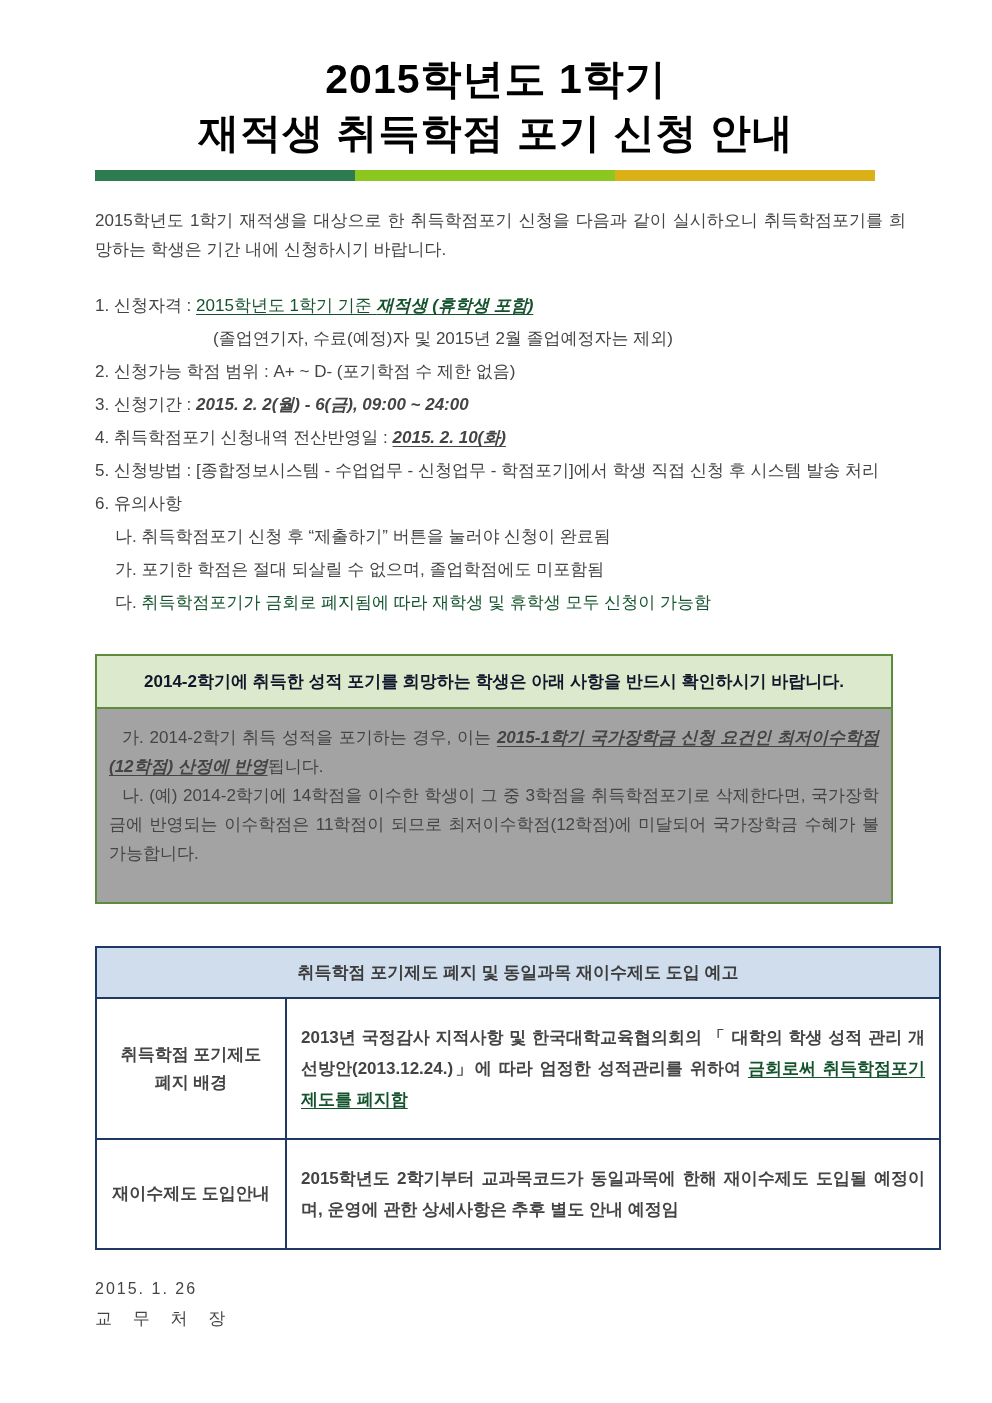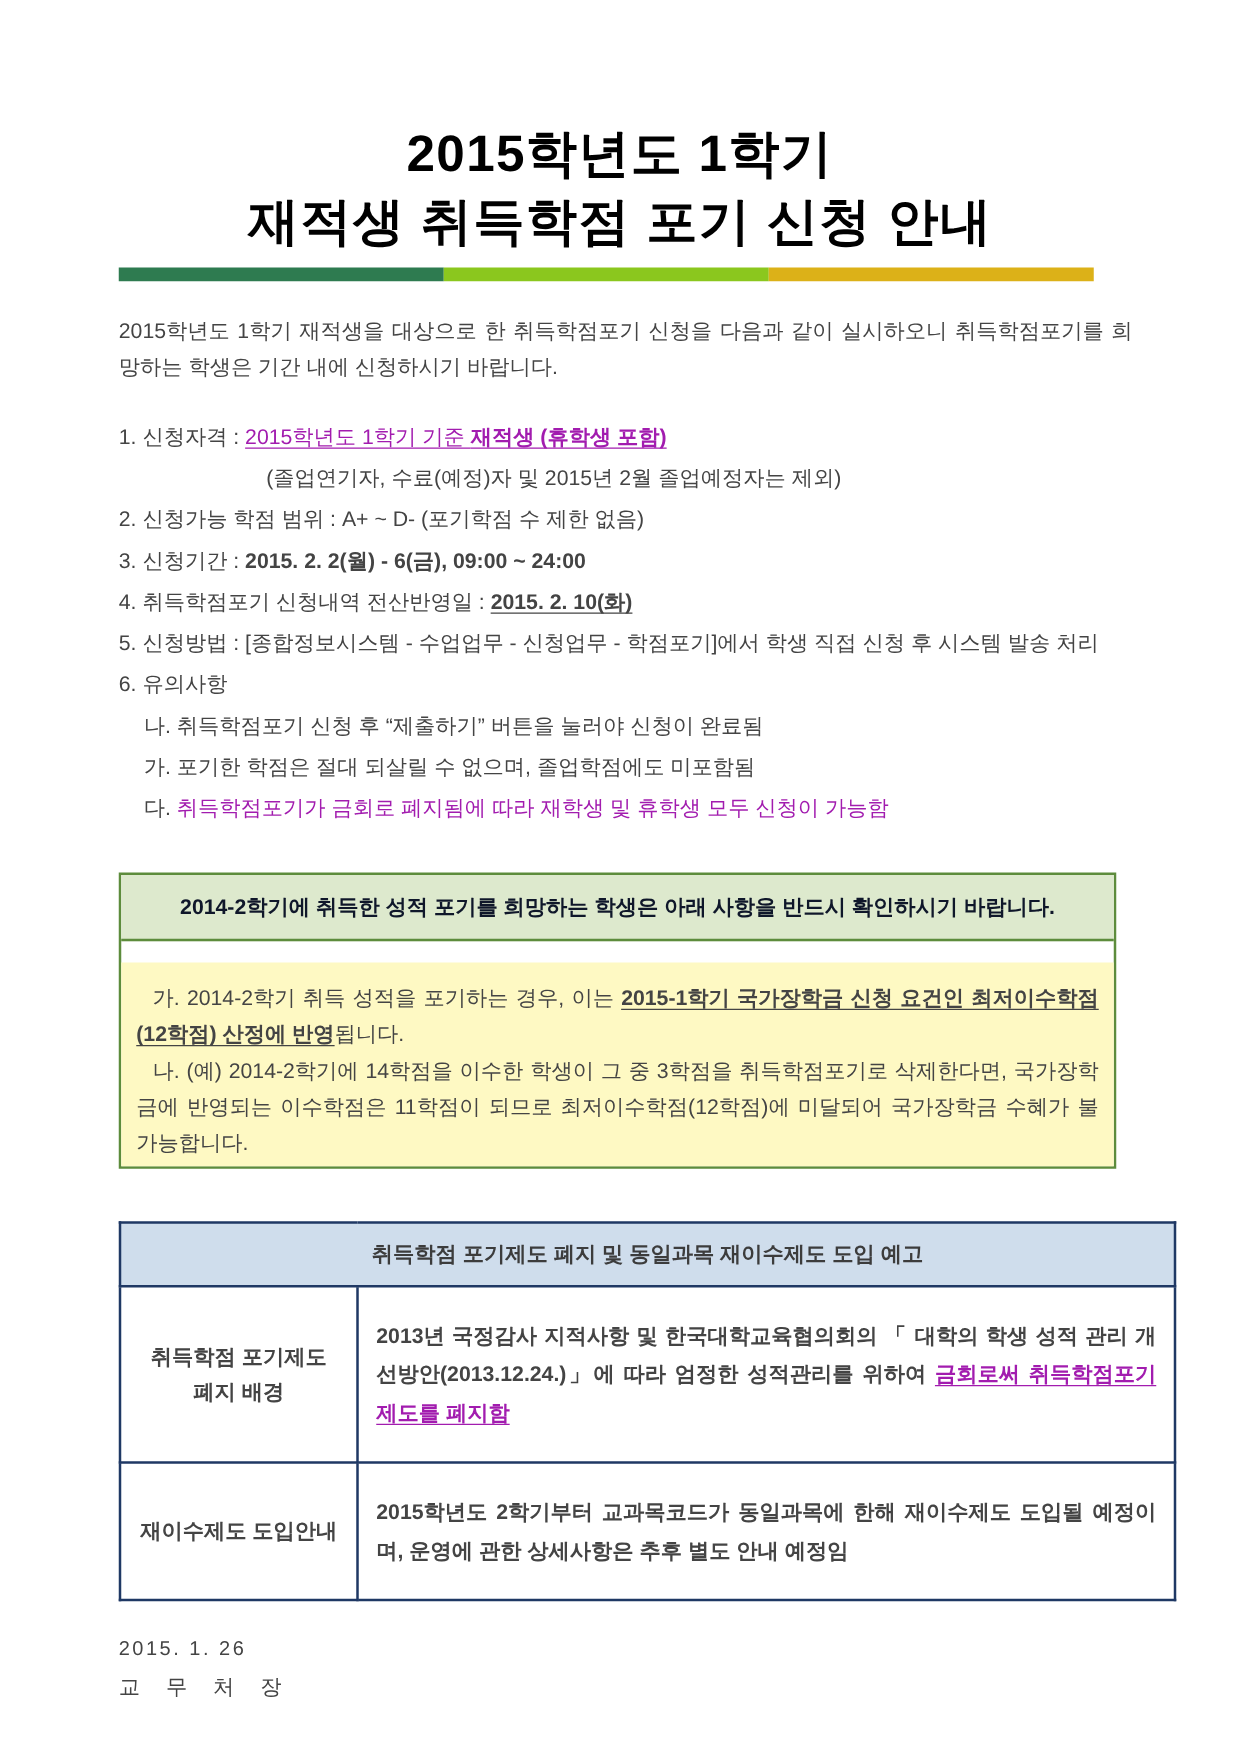--- a/index.html
+++ b/index.html
@@ -7,21 +7,21 @@
   body {
     width: 992px;
     height: 1403px;
     background: #ffffff;
     font-family: "Liberation Sans", "DejaVu Sans", sans-serif;
     color: #444444;
   }
   .page { position: relative; width: 992px; height: 1403px; overflow: hidden; }
 
   
-  .doc-header { padding-top: 96px; text-align: center; }
+  .doc-header { padding-top: 52px; text-align: center; }
   .title {
     margin: 0;
     font-size: 41px;
     font-weight: 900;
     color: #000000;
     line-height: 1.32;
     letter-spacing: 1px;
   }
   .title-line { display: block; }
   .accent-bar {
@@ -37,45 +37,44 @@
 
   
   .content { margin: 0 86px 0 95px; font-size: 17px; }
   .intro { margin: 25px 0 0 0; line-height: 29px; text-align: justify; }
 
   .list { margin-top: 27px; }
   .item { margin: 3px 0 0 0; line-height: 30px; text-align: justify; }
   .item.note { padding-left: 118px; text-align: left; }
   .item.sub  { padding-left: 20px;  text-align: left; }
 
-  .bold { font-weight: bold; }
-  .red  { color: #a21caf; }
+  .bold { font-weight: bold; font-style: italic; }
+  .red  { color: #14532d; }
   .ul   { text-decoration: underline; text-underline-offset: 3px; }
 
   
   .notice-box {
     margin-top: 36px;
     width: 798px;
     border: 2px solid #5d8c3c;
   }
   .notice-box-header {
     background: #dde9cd;
     border-bottom: 2px solid #5d8c3c;
     padding: 14px 6px;
     text-align: center;
     font-weight: bold;
     font-size: 17px;
     color: #0f172a;
   }
   .notice-box-body {
-    background: #fef9c3;
-    padding: 14px 12px 4px 12px;
+    background: #a3a3a3;
+    padding: 14px 12px 34px 12px;
     line-height: 29px;
     text-align: justify;
-    margin-top: 17px;
   }
   .notice-box-body p { margin: 0; text-indent: 13px; }
 
   
   .ann-table {
     margin-top: 42px;
     width: 846px;
     border-collapse: collapse;
     border: 2px solid #1f3864;
     font-size: 17px;

